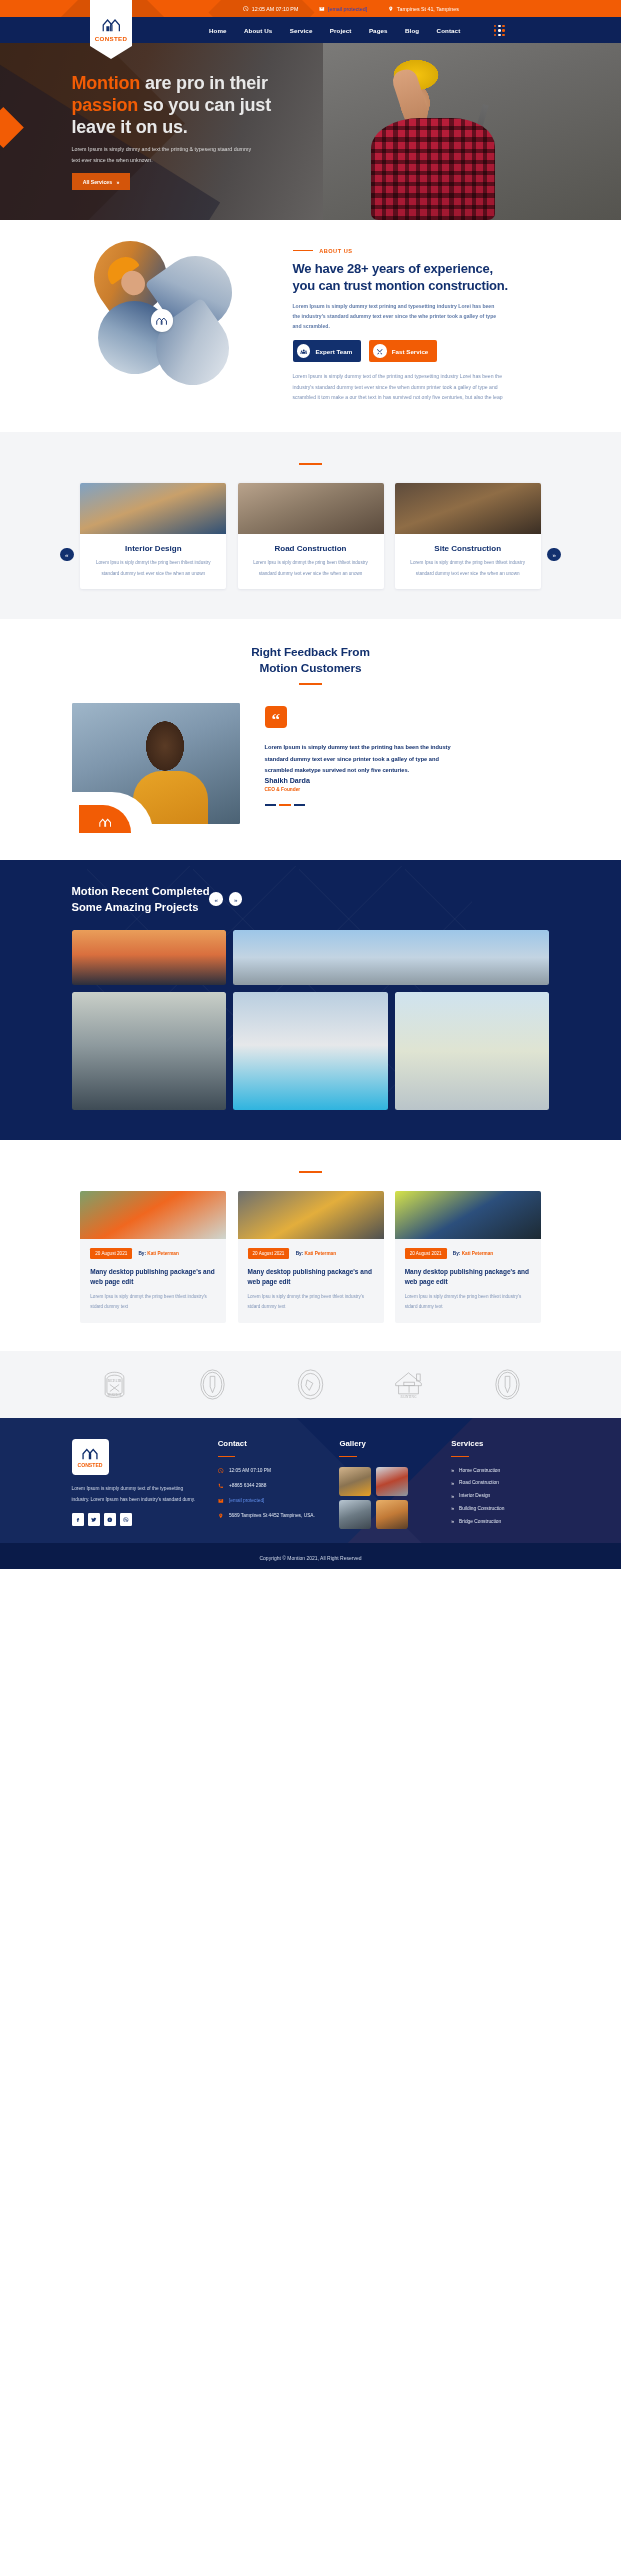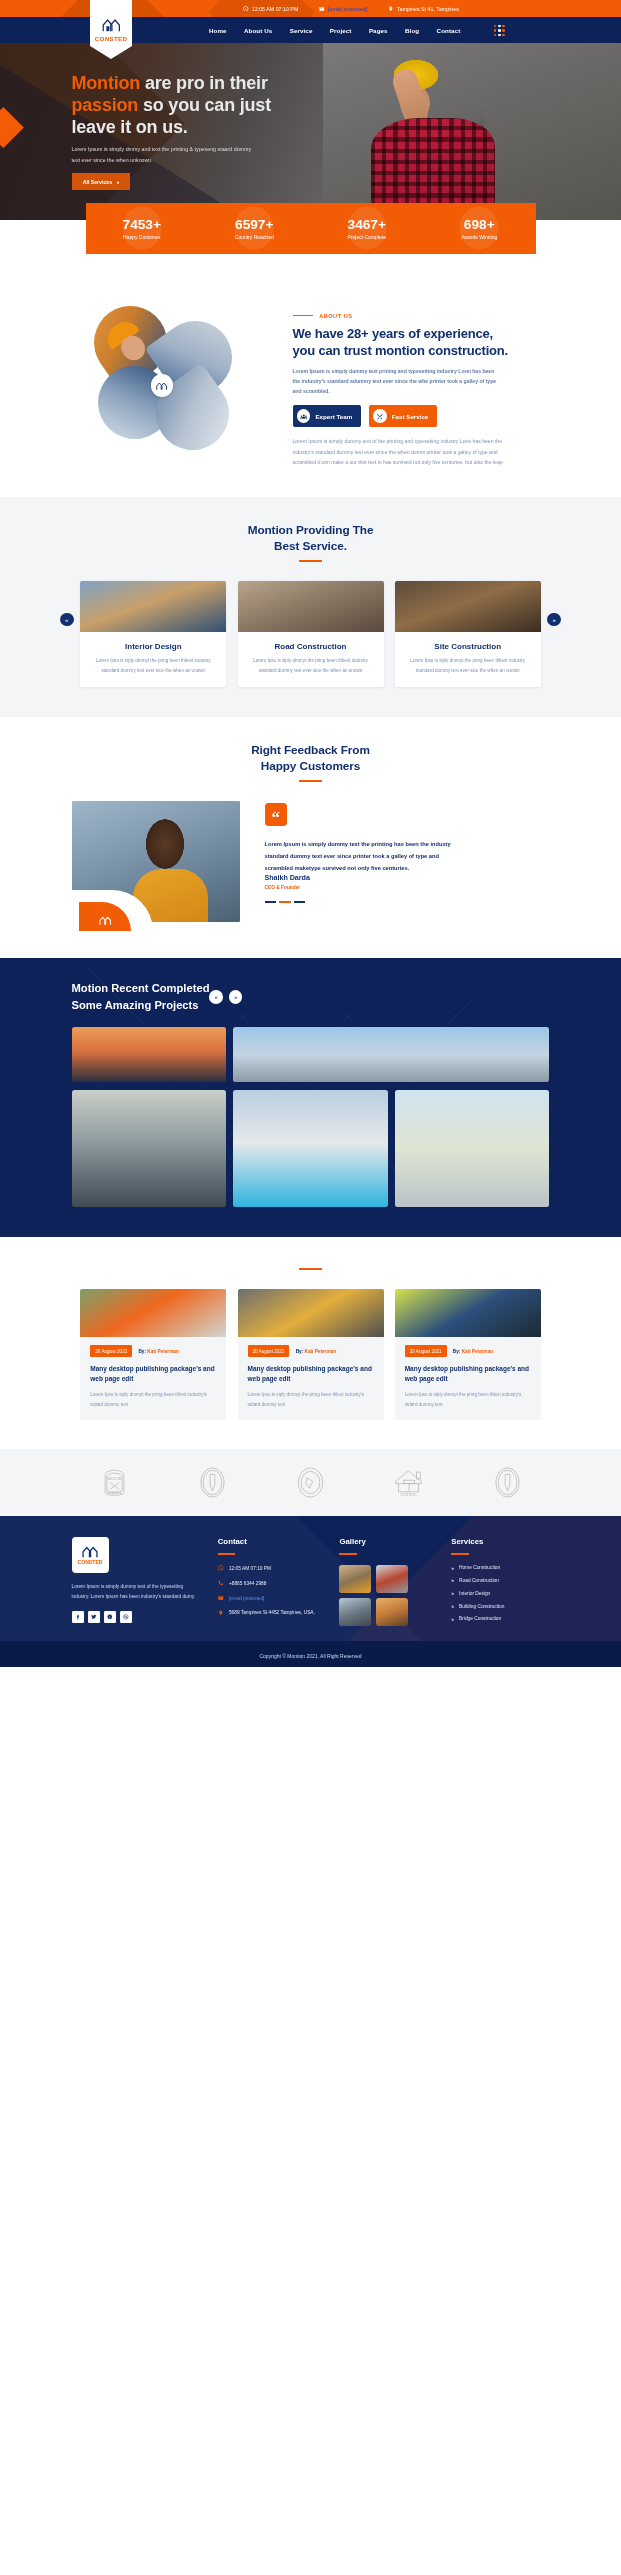--- a/index.html
+++ b/index.html
@@ -410,40 +410,20 @@
       </h1>
       <p>Lorem Ipsum is simply dmmy and text the printing &amp; typeseng staard dummy text ever since the when unknown.</p>
       <button class="btn-hero">
         <span>All Services</span>
         <span>»</span>
       </button>
       
     </div>
   </div>
 
-  <div class="stats-zone">
-    <div class="stats">
-      <div class="stat">
-        <div class="num">7453+</div>
-        <div class="lbl">Happy Customer</div>
-      </div>
-      <div class="stat">
-        <div class="num">6597+</div>
-        <div class="lbl">Country Reached</div>
-      </div>
-      <div class="stat">
-        <div class="num">3467+</div>
-        <div class="lbl">Project Complete</div>
-      </div>
-      <div class="stat">
-        <div class="num">698+</div>
-        <div class="lbl">Awards Winning</div>
-      </div>
-    </div>
-  </div>
 
   <div class="about">
     <div class="container">
       <div class="about-row">
         <div class="about-visual">
           <div class="pet p1">
               <span class="hat"></span>
               <span class="face"></span>
             </div>
           <div class="pet p2"></div>
@@ -490,24 +470,20 @@
         </div>
       </div>
     </div>
   </div>
 
   <div class="services">
     <button class="car-btn l">«</button>
     <button class="car-btn r">»</button>
     <div class="container">
       <div class="sec-head">
-        <h2>
-          <span>Montion Providing The</span><br>
-          <span>Best Service.</span>
-        </h2>
         <div class="uline"></div>
       </div>
       <div class="svc-grid">
         <div class="svc-card">
           <div class="ph ph-a"></div>
           <h3>Interior Design</h3>
           <p>Lorem Ipsu is siply dmmyt the pring been thltext industry standard dummy text ever sice the when an unown</p>
         </div>
         <div class="svc-card">
           <div class="ph ph-b"></div>
@@ -521,21 +497,21 @@
         </div>
       </div>
     </div>
   </div>
 
   <div class="testi">
     <div class="container">
       <div class="sec-head">
         <h2>
           <span>Right Feedback From</span><br>
-          <span>Happy Customers</span>
+          <span>Motion Customers</span>
         </h2>
         <div class="uline"></div>
       </div>
       <div class="testi-row">
         <div class="testi-photo">
           <div class="img"></div>
           <div class="arcwhite"></div>
           <div class="arcorange">
             <svg viewBox="0 0 60 48">
                 <g fill="none" stroke="#fff" stroke-width="5">

